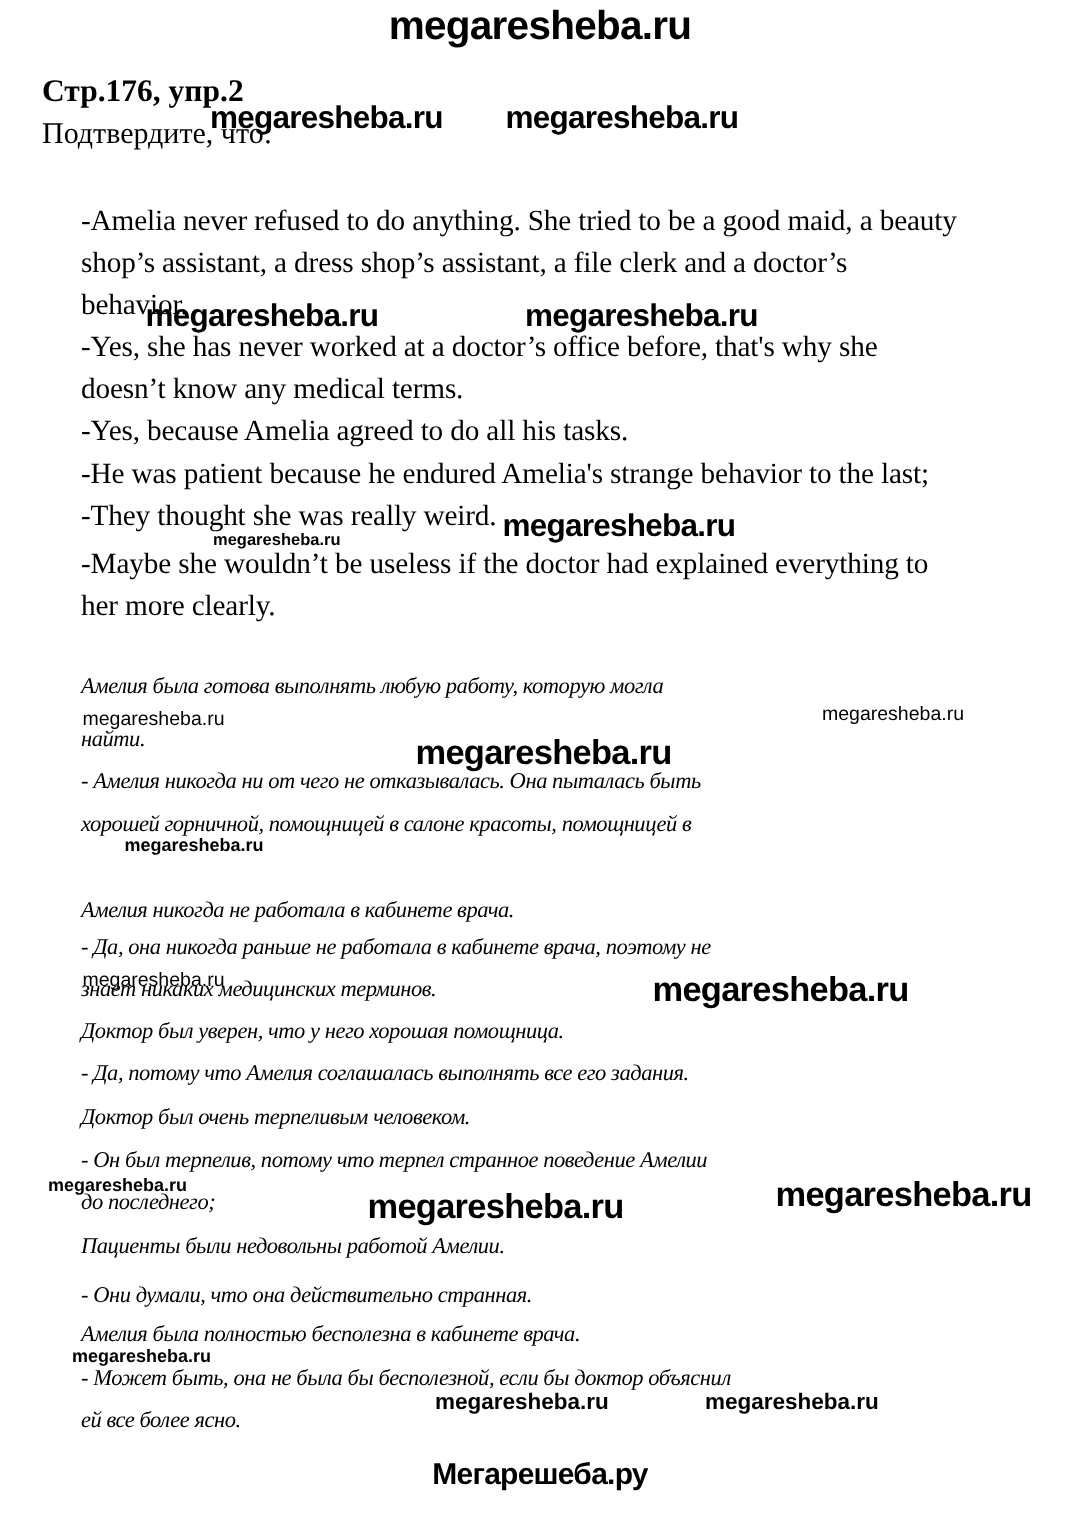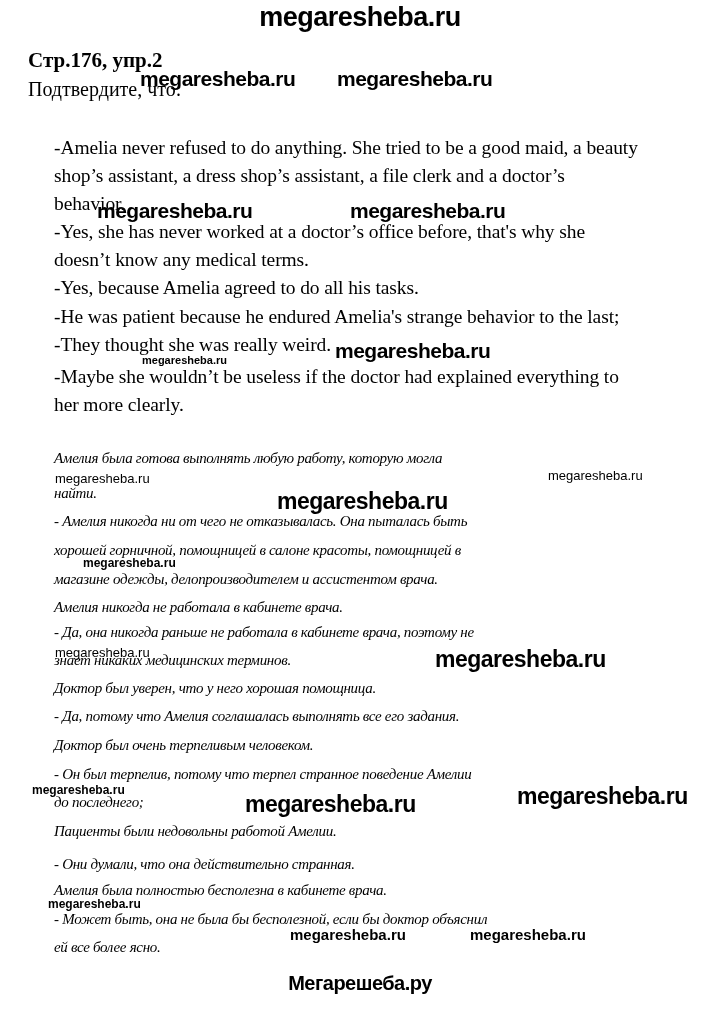--- a/index.html
+++ b/index.html
@@ -76,21 +76,20 @@
   <div class="line en" style="top:277px">-Yes, because Amelia agreed to do all his tasks.</div>
   <div class="line en" style="top:306px">-He was patient because he endured Amelia's strange behavior to the last;</div>
   <div class="line en" style="top:334px">-They thought she was really weird.</div>
   <div class="line en" style="top:366px">-Maybe she wouldn’t be useless if the doctor had explained everything to</div>
   <div class="line en" style="top:394px">her more clearly.</div>
 
   <div class="line ru" style="top:450px">Амелия была готова выполнять любую работу, которую могла</div>
   <div class="line ru" style="top:485px">найти.</div>
   <div class="line ru" style="top:513px">- Амелия никогда ни от чего не отказывалась. Она пыталась быть</div>
   <div class="line ru" style="top:542px">хорошей горничной, помощницей в салоне красоты, помощницей в</div>
-  <div class="line ru" style="top:571px">магазине одежды, делопроизводителем и ассистентом врача.</div>
   <div class="line ru" style="top:599px">Амелия никогда не работала в кабинете врача.</div>
   <div class="line ru" style="top:652px">знает никаких медицинских терминов.</div>
   <div class="line ru" style="top:624px">- Да, она никогда раньше не работала в кабинете врача, поэтому не</div>
   <div class="line ru" style="top:680px">Доктор был уверен, что у него хорошая помощница.</div>
   <div class="line ru" style="top:708px">- Да, потому что Амелия соглашалась выполнять все его задания.</div>
   <div class="line ru" style="top:737px">Доктор был очень терпеливым человеком.</div>
   <div class="line ru" style="top:766px">- Он был терпелив, потому что терпел странное поведение Амелии</div>
   <div class="line ru" style="top:794px">до последнего;</div>
   <div class="line ru" style="top:823px">Пациенты были недовольны работой Амелии.</div>
   <div class="line ru" style="top:856px">- Они думали, что она действительно странная.</div>

